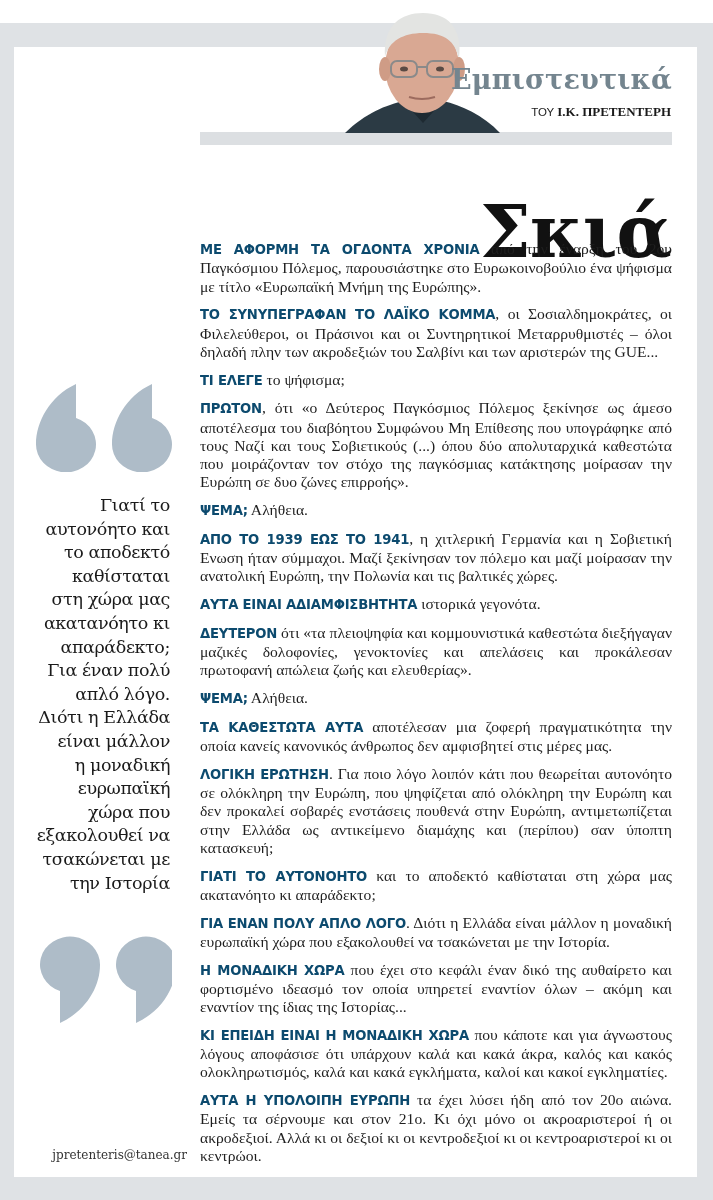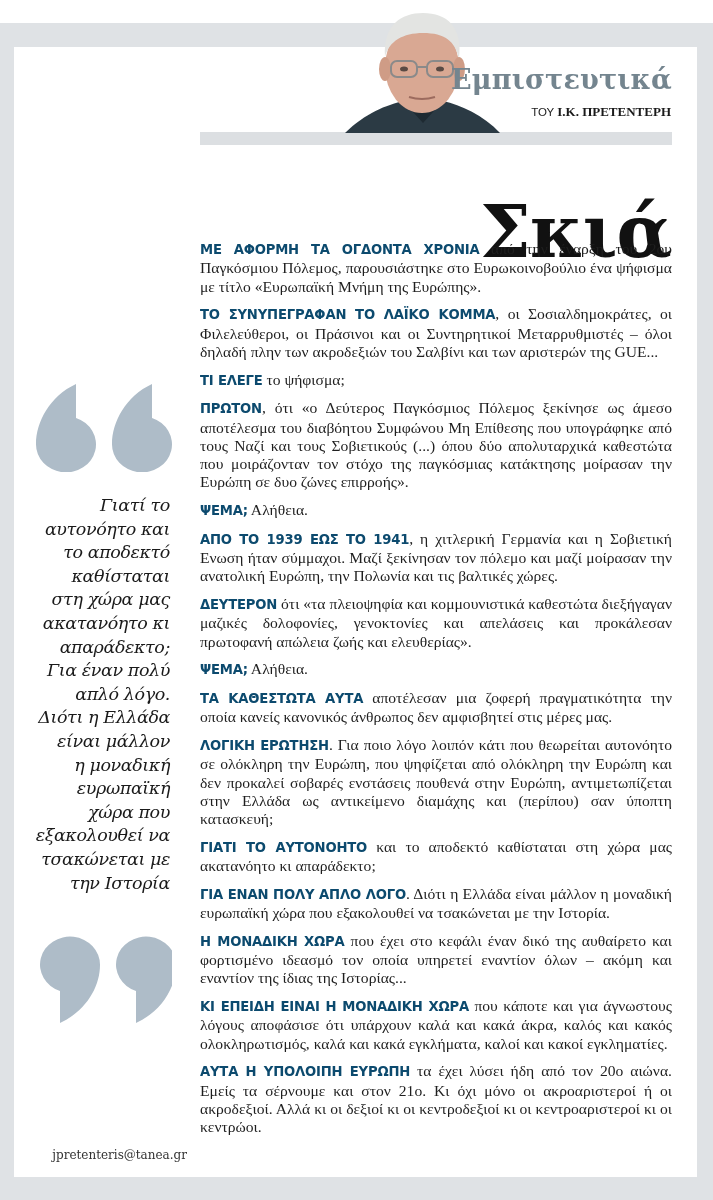--- a/index.html
+++ b/index.html
@@ -55,21 +55,21 @@
     position: absolute; left: 32px; width: 140px; height: 90px;
   }
   .quote-open { top: 382px; }
   .quote-close { top: 935px; }
   .pullquote {
     position: absolute; left: 28px; top: 494px; width: 142px;
     text-align: right;
     font-family: "DejaVu Serif", serif; font-size: 17.5px; line-height: 23.6px;
     color: #1a1a1a; letter-spacing: -0.4px;
   }
-  .pullquote span { display: block; white-space: nowrap; font-style: italic; }
+  .pullquote span { display: block; white-space: nowrap; }
   .email {
     position: absolute; left: 28px; top: 1148px; width: 142px; text-align: right;
     font-family: "DejaVu Serif", serif; font-size: 12px; color: #333; margin-left: 17px;
   }
 </style>
 </head>
 <body>
 
 <div class="frame"></div>
 <div class="inner"></div>
@@ -100,20 +100,21 @@
 
 <h1 class="headline">Σκιά</h1>
 
 <div class="body" id="article-body">
     <p><span class="lead">ΜΕ ΑΦΟΡΜΗ ΤΑ ΟΓΔΟΝΤΑ ΧΡΟΝΙΑ</span><span> από την έναρξη του 2ου Παγκόσμιου Πόλεμος, παρουσιάστηκε στο Ευρωκοινοβούλιο ένα ψήφισμα με τίτλο «Ευρωπαϊκή Μνήμη της Ευρώπης».</span></p>
     <p><span class="lead">ΤΟ ΣΥΝΥΠΕΓΡΑΦΑΝ ΤΟ ΛΑΪΚΟ ΚΟΜΜΑ</span><span>, οι Σοσιαλδημοκράτες, οι Φιλελεύθεροι, οι Πράσινοι και οι Συντηρητικοί Μεταρρυθμιστές – όλοι δηλαδή πλην των ακροδεξιών του Σαλβίνι και των αριστερών της GUE...</span></p>
     <p><span class="lead">ΤΙ ΕΛΕΓΕ</span><span> το ψήφισμα;</span></p>
     <p><span class="lead">ΠΡΩΤΟΝ</span><span>, ότι «ο Δεύτερος Παγκόσμιος Πόλεμος ξεκίνησε ως άμεσο αποτέλεσμα του διαβόητου Συμφώνου Μη Επίθεσης που υπογράφηκε από τους Ναζί και τους Σοβιετικούς (...) όπου δύο απολυταρχικά καθεστώτα που μοιράζονταν τον στόχο της παγκόσμιας κατάκτησης μοίρασαν την Ευρώπη σε δυο ζώνες επιρροής».</span></p>
     <p><span class="lead">ΨΕΜΑ;</span><span> Αλήθεια.</span></p>
     <p><span class="lead">ΑΠΟ ΤΟ 1939 ΕΩΣ ΤΟ 1941</span><span>, η χιτλερική Γερμανία και η Σοβιετική Ενωση ήταν σύμμαχοι. Μαζί ξεκίνησαν τον πόλεμο και μαζί μοίρασαν την ανατολική Ευρώπη, την Πολωνία και τις βαλτικές χώρες.</span></p>
+    <p><span class="lead">ΑΥΤΑ ΕΙΝΑΙ ΑΔΙΑΜΦΙΣΒΗΤΗΤΑ</span><span> ιστορικά γεγονότα.</span></p>
     <p><span class="lead">ΔΕΥΤΕΡΟΝ</span><span> ότι «τα πλειοψηφία και κομμουνιστικά καθεστώτα διεξήγαγαν μαζικές δολοφονίες, γενοκτονίες και απελάσεις και προκάλεσαν πρωτοφανή απώλεια ζωής και ελευθερίας».</span></p>
     <p><span class="lead">ΨΕΜΑ;</span><span> Αλήθεια.</span></p>
     <p><span class="lead">ΤΑ ΚΑΘΕΣΤΩΤΑ ΑΥΤΑ</span><span> αποτέλεσαν μια ζοφερή πραγματικότητα την οποία κανείς κανονικός άνθρωπος δεν αμφισβητεί στις μέρες μας.</span></p>
     <p><span class="lead">ΛΟΓΙΚΗ ΕΡΩΤΗΣΗ</span><span>. Για ποιο λόγο λοιπόν κάτι που θεωρείται αυτονόητο σε ολόκληρη την Ευρώπη, που ψηφίζεται από ολόκληρη την Ευρώπη και δεν προκαλεί σοβαρές ενστάσεις πουθενά στην Ευρώπη, αντιμετωπίζεται στην Ελλάδα ως αντικείμενο διαμάχης και (περίπου) σαν ύποπτη κατασκευή;</span></p>
     <p><span class="lead">ΓΙΑΤΙ ΤΟ ΑΥΤΟΝΟΗΤΟ</span><span> και το αποδεκτό καθίσταται στη χώρα μας ακατανόητο κι απαράδεκτο;</span></p>
     <p><span class="lead">ΓΙΑ ΕΝΑΝ ΠΟΛΥ ΑΠΛΟ ΛΟΓΟ</span><span>. Διότι η Ελλάδα είναι μάλλον η μοναδική ευρωπαϊκή χώρα που εξακολουθεί να τσακώνεται με την Ιστορία.</span></p>
     <p><span class="lead">Η ΜΟΝΑΔΙΚΗ ΧΩΡΑ</span><span> που έχει στο κεφάλι έναν δικό της αυθαίρετο και φορτισμένο ιδεασμό τον οποία υπηρετεί εναντίον όλων – ακόμη και εναντίον της ίδιας της Ιστορίας...</span></p>
     <p><span class="lead">ΚΙ ΕΠΕΙΔΗ ΕΙΝΑΙ Η ΜΟΝΑΔΙΚΗ ΧΩΡΑ</span><span> που κάποτε και για άγνωστους λόγους αποφάσισε ότι υπάρχουν καλά και κακά άκρα, καλός και κακός ολοκληρωτισμός, καλά και κακά εγκλήματα, καλοί και κακοί εγκληματίες.</span></p>
     <p><span class="lead">ΑΥΤΑ Η ΥΠΟΛΟΙΠΗ ΕΥΡΩΠΗ</span><span> τα έχει λύσει ήδη από τον 20ο αιώνα. Εμείς τα σέρνουμε και στον 21ο. Κι όχι μόνο οι ακροαριστεροί ή οι ακροδεξιοί. Αλλά κι οι δεξιοί κι οι κεντροδεξιοί κι οι κεντροαριστεροί κι οι κεντρώοι.</span></p>
   </div>

